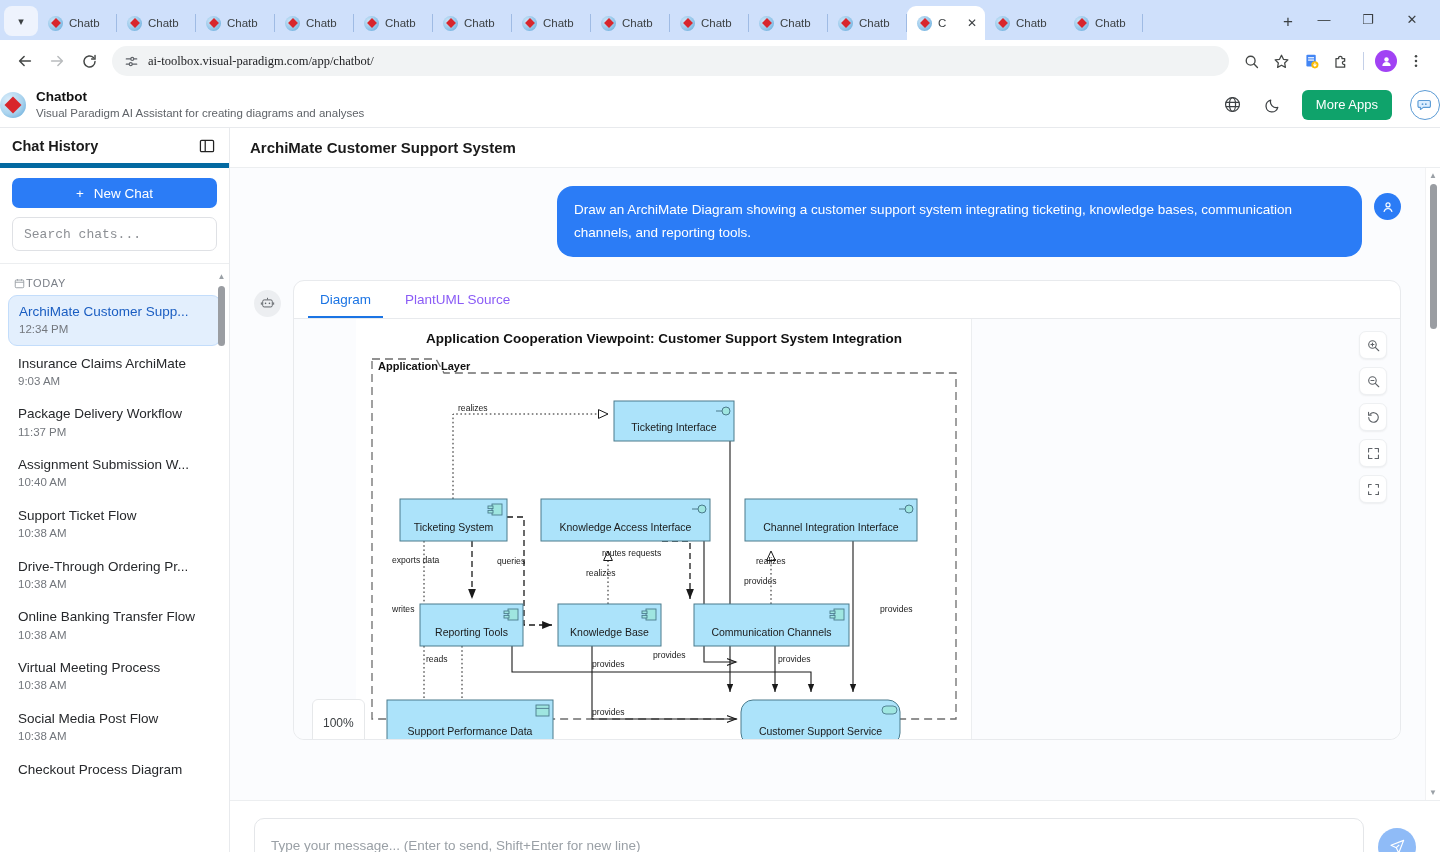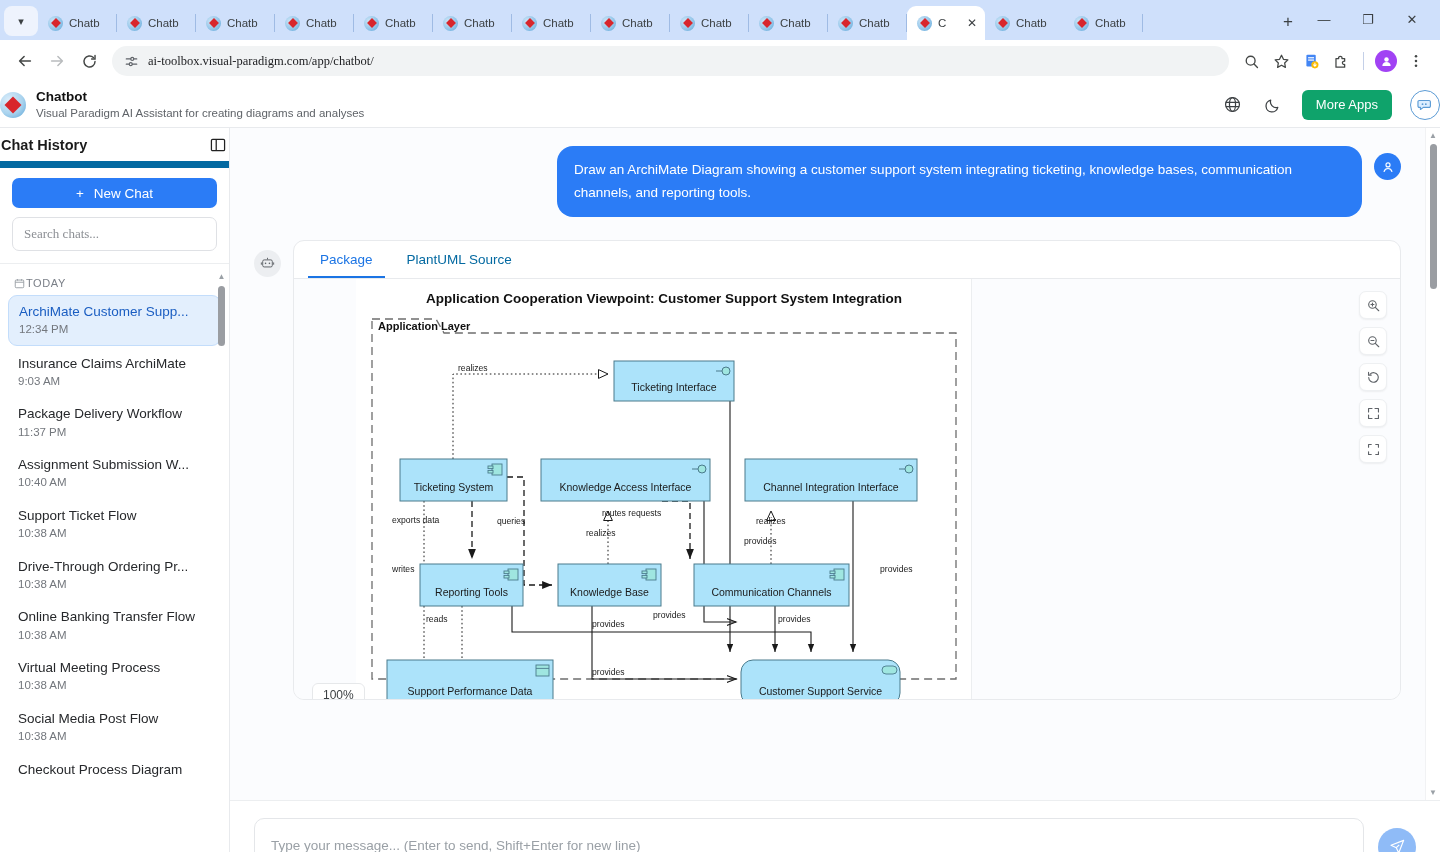--- a/index.html
+++ b/index.html
@@ -124,34 +124,34 @@
 
   
   .body-row { display: flex; height: 764px; }
 
   
   .sidebar {
     width: 230px; flex: 0 0 230px; background: #fff;
     border-right: 1px solid #e8eaed; display: flex; flex-direction: column;
   }
   .sidebar-head {
-    height: 40px; display: flex; align-items: center; padding: 0 1px;
-    border-bottom: 7px solid #0369a1;
+    height: 40px; display: flex; align-items: center; padding: 0 12px;
+    border-bottom: 5px solid #0369a1;
   }
   .sidebar-head-title { font-size: 14.5px; font-weight: bold; color: #1b1b1b; flex: 1 1 auto; }
   .panel-toggle { width: 20px; height: 20px; display: flex; align-items: center; justify-content: center; cursor: pointer; }
   .sidebar-actions { padding: 10px 12px 12px; border-bottom: 1px solid #eceef0; }
   .new-chat-btn {
     width: 100%; height: 30px; background: #2b7cf6; color: #fff; border: none;
     border-radius: 7px; font-size: 13.5px; font-family: inherit; cursor: pointer;
     display: flex; align-items: center; justify-content: center; gap: 10px;
   }
   .search-chats {
     width: 100%; height: 32px; margin-top: 9px; border: 1px solid #dfe1e5;
-    border-radius: 7px; padding: 16px 11px; font-size: 13px; font-family: Liberation Serif, serif;
+    border-radius: 7px; padding: 16px 11px; font-size: 13px; font-family: Liberation Mono, monospace;
     color: #1d4ed8; background: #fff; outline: none;
   }
   .search-chats::placeholder { color: #8c8f94; }
   .chat-list {
     flex: 1 1 auto; overflow: hidden; position: relative; padding: 8px 0 0 0;
   }
   .group-label {
     display: flex; align-items: center; gap: 1px; padding: 5px 14px 6px;
     font-size: 11px; letter-spacing: 0.6px; color: #7a7f87;
   }
@@ -206,41 +206,41 @@
     width: 27px; height: 27px; border-radius: 50%; background: #eceef1;
     display: flex; align-items: center; justify-content: center; flex: 0 0 auto;
     margin-top: 10px;
   }
   .bot-card {
     flex: 1 1 auto; min-width: 0; background: #fff; border: 1px solid #e8eaed;
     border-radius: 11px; overflow: hidden;
   }
   .tabs-row { display: flex; border-bottom: 1px solid #e8eaed; padding: 0 14px; }
   .card-tab {
-    padding: 11px 12px 9px; font-size: 13.5px; color: #0369a1; cursor: pointer;
+    padding: 11px 12px 9px; font-size: 13.5px; color: #8b5cf6; cursor: pointer;
     border-bottom: 2.5px solid transparent; margin-right: 10px;
   }
   .card-tab.active { color: #1b74e4; border-bottom-color: #1b74e4; }
 
   .diagram-wrap { position: relative; background: #fbfcfe; height: 420px; }
   .diagram-canvas {
     position: absolute; left: 62px; top: 0; width: 616px; height: 420px;
     background: #fff; border-right: 1px solid #eceef0;
   }
   .diagram-toolbar {
     position: absolute; right: 13px; top: 12px; display: flex; flex-direction: column; gap: 8px;
   }
   .dtool-btn {
     width: 28px; height: 28px; border-radius: 7px; background: #fff;
     border: 1px solid #eef0f2; display: flex; align-items: center; justify-content: center;
     color: #5f6368; cursor: pointer; box-shadow: 0 1px 2px rgba(0,0,0,.06);
   }
   .zoom-badge {
     position: absolute; left: 18px; bottom: -8px; background: #fff;
-    border: 1px solid #e6e8ea; border-radius: 6px; padding: 4px 10px;
+    border: 1px solid #e6e8ea; border-radius: 6px; padding: 16px 10px;
     font-size: 12px; color: #3c4043;
   }
 
   .main-vscroll {
     width: 15px; flex: 0 0 auto; position: relative; background: #fff;
     border-left: 1px solid #f1f2f4;
   }
   .vs-arrow { position: absolute; left: 0; right: 0; text-align: center; font-size: 8px; color: #9aa0a6; }
   .vs-arrow.top { top: 3px; }
   .vs-arrow.bot { bottom: 3px; }
@@ -507,20 +507,23 @@
         </div>
       <div class="side-scrollbar">
         <div class="side-scroll-arrow">▲</div>
         <div class="side-scroll-thumb"></div>
 
       </div>
     </div>
   </div>
 
   <div class="content">
+    <div class="content-head">
+      <div class="content-title">ArchiMate Customer Support System</div>
+    </div>
 
     <div class="scroll-area">
       <div class="scroll-inner">
 
         <div class="msg-user-row">
           <div class="user-bubble">Draw an ArchiMate Diagram showing a customer support system integrating ticketing, knowledge bases, communication channels, and reporting tools.</div>
           <div class="user-avatar">
             <svg width="14" height="14" viewBox="0 0 20 20" fill="none" stroke="#fff" stroke-width="1.6" stroke-linecap="round">
                 <circle cx="10" cy="7" r="2.9"></circle>
                 <path d="M4.4 16.4a5.8 5.8 0 0 1 11.2 0"></path>
@@ -533,21 +536,21 @@
             <svg width="15" height="15" viewBox="0 0 20 20" fill="none" stroke="#5f6368" stroke-width="1.3" stroke-linejoin="round">
                 <path d="M10 2.4v2.2"></path>
                 <rect x="3.6" y="5.2" width="12.8" height="9.4" rx="2"></rect>
                 <circle cx="7.4" cy="9.8" r="1.1" fill="#5f6368" stroke="none"></circle>
                 <circle cx="12.6" cy="9.8" r="1.1" fill="#5f6368" stroke="none"></circle>
                 <path d="M1.8 8.6v3M18.2 8.6v3"></path>
               </svg>
           </div>
           <div class="bot-card">
             <div class="tabs-row" id="card-tabs">
-                <div class="card-tab active">Package</div>
+                <div class="card-tab active">Diagram</div>
                 <div class="card-tab">PlantUML Source</div>
               </div>
 
             <div class="diagram-wrap">
               <div class="diagram-canvas">
                 <svg class="diag-svg" width="616" height="420" viewBox="0 0 616 420">
                   <defs>
                     <marker id="arrOpen" markerWidth="10" markerHeight="10" refX="8.6" refY="3.2" orient="auto">
                       <path d="M0,0 L8.6,3.2 L0,6.4" fill="none" stroke="#1a1a1a" stroke-width="1"></path>
                     </marker>

